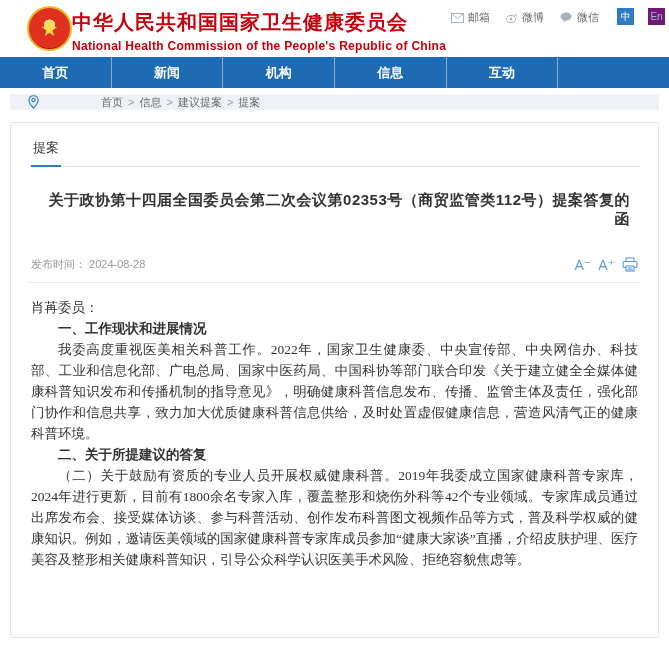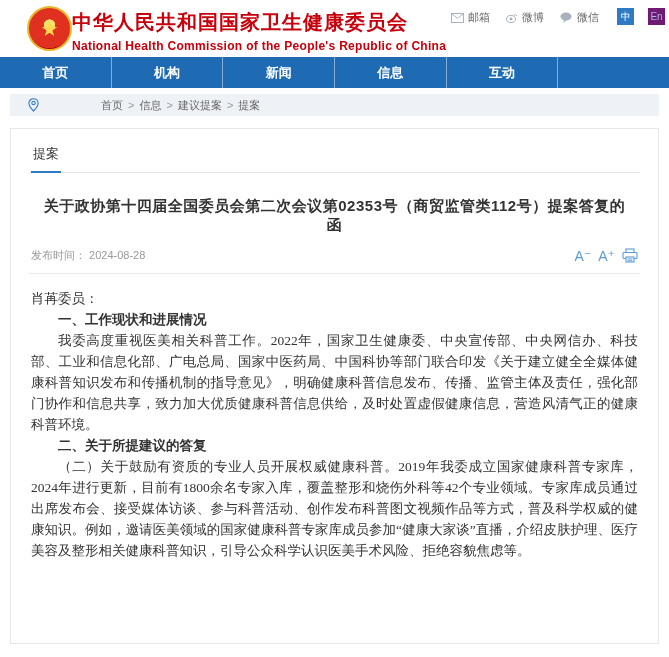--- a/index.html
+++ b/index.html
@@ -27,35 +27,35 @@
   .lang-zh { background:#2e7bc4; color:#fff; }
   .lang-en { background:#701a75; color:#9cb8d6; margin-left:14px; }
 
   
   .main-nav { display:flex; height:31px; background:#1e6bb3; }
   .nav-item { flex:1; text-align:center; line-height:31px; color:#fff; font-size:13px;
     font-weight:bold; border-right:1px solid rgba(255,255,255,.45); cursor:pointer; }
   .nav-item:last-child { border-right:none; }
 
   
-  .breadcrumb-bar { margin:6px 10px 0; height:22px; background:#eef1f6; display:flex;
+  .breadcrumb-bar { margin:6px 10px 0; height:16px; background:#eef1f6; display:flex;
     align-items:center; padding-left:18px; font-size:11px; color:#666; }
   .pin-icon { margin-right:62px; display:flex; align-items:center; }
   .bc-item { cursor:pointer; }
   .bc-sep { margin:0 5px; color:#999; }
 
   
   .card { margin:12px 10px 0; background:#fff; border:1px solid #e7e7e7;
     padding:14px 18px 30px; min-height:516px; }
   .card-tab-row { border-bottom:1px solid #e5e5e5; padding:0 2px; }
   .card-tab { display:inline-block; font-size:13px; color:#333; padding:2px 2px 8px;
     border-bottom:2px solid #2e7bc4; margin-bottom:-1px; cursor:pointer; }
 
-  .article-title { text-align:center; font-size:15px; font-weight:bold; color:#333;
-    margin:24px 10px 13px; letter-spacing:.5px; }
+  .article-title { text-align:right; font-size:15px; font-weight:bold; color:#333;
+    margin:24px 10px 28px; letter-spacing:.5px; }
 
   .meta-row { display:flex; justify-content:space-between; align-items:flex-start;
     border-bottom:1px solid #e8e8e8; padding:0 2px 10px; }
   .meta-left { font-size:11px; color:#999; }
   .tools { display:flex; align-items:center; color:#5b9bd5; font-size:14px; }
   .tool-btn { margin-left:7px; cursor:pointer; line-height:1; }
   .tool-btn svg { display:block; }
 
   .article-body { padding:14px 2px 0; font-family:"Liberation Serif","DejaVu Serif",serif;
     font-size:13.5px; color:#333; line-height:21px; text-align:justify; }
@@ -99,22 +99,22 @@
     </span>
     <span class="lang-group">
       <span class="lang-btn lang-zh">中</span>
       <span class="lang-btn lang-en">En</span>
     </span>
   </div>
 </header>
 
 <nav class="main-nav">
   <div class="nav-item">首页</div>
+  <div class="nav-item">新闻</div>
   <div class="nav-item">机构</div>
-  <div class="nav-item">新闻</div>
   <div class="nav-item">信息</div>
   <div class="nav-item">互动</div>
   <div class="nav-item"></div>
 </nav>
 
 <div class="breadcrumb-bar">
   <span class="pin-icon">
     <svg width="11" height="14" viewBox="0 0 11 14">
         <path d="M5.5 0.7 C2.9 0.7 0.9 2.7 0.9 5.2 C0.9 8.2 5.5 13 5.5 13 C5.5 13 10.1 8.2 10.1 5.2 C10.1 2.7 8.1 0.7 5.5 0.7 Z" fill="none" stroke="#2e7bc4" stroke-width="1.1"></path>
         <circle cx="5.5" cy="5" r="1.7" fill="none" stroke="#2e7bc4" stroke-width="1.1"></circle>

